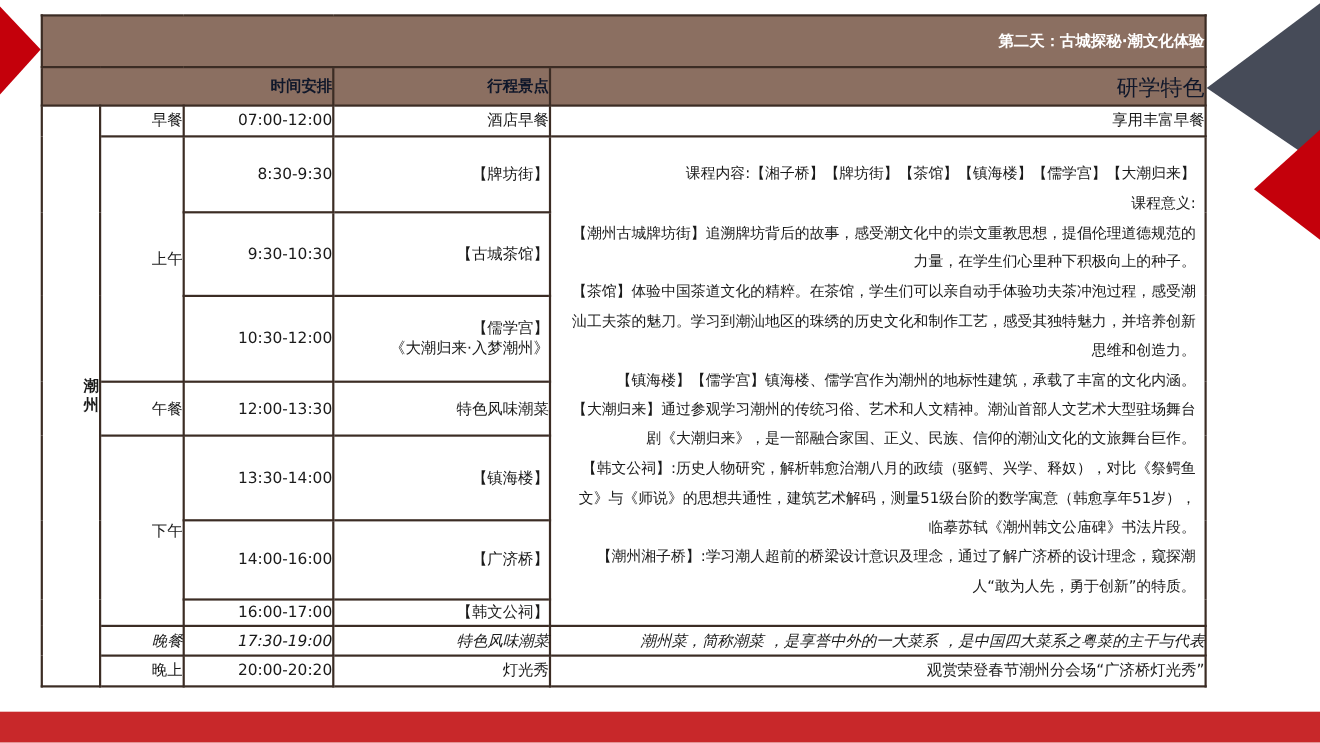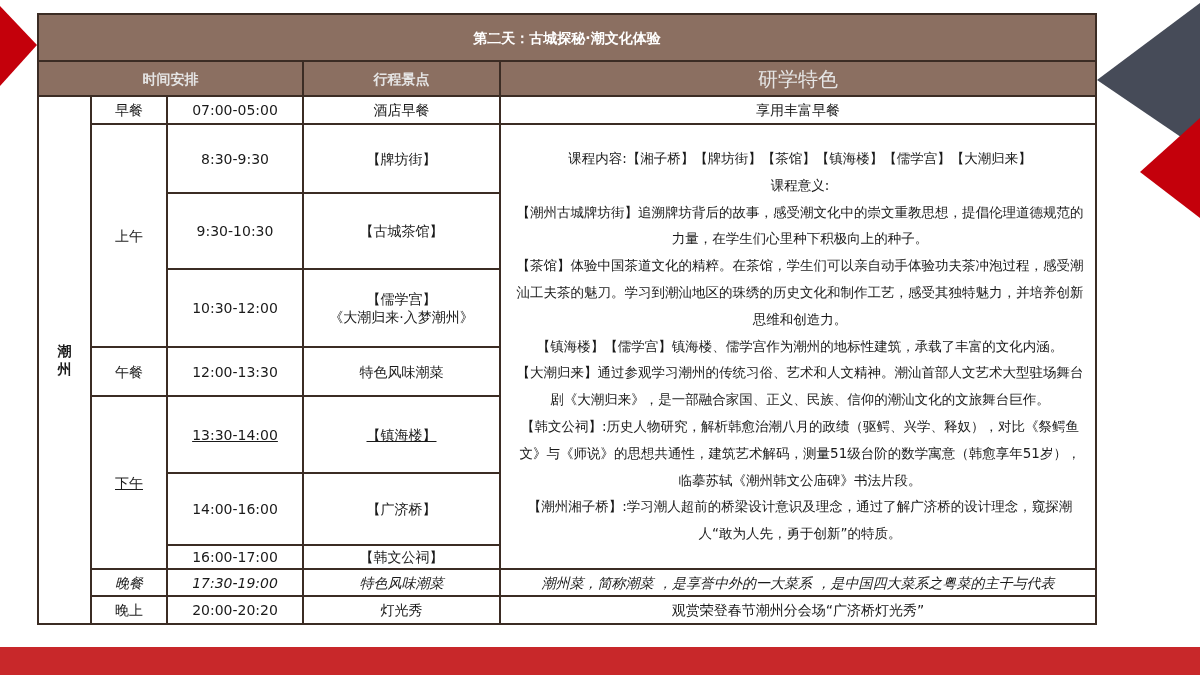--- a/index.html
+++ b/index.html
@@ -2,35 +2,35 @@
 <html><head>
 <meta charset="utf-8">
 <style>
   html,body{margin:0;padding:0;}
   body{width:1200px;height:675px;position:relative;overflow:hidden;background:#ffffff;
        font-family:"DejaVu Sans","Liberation Sans",sans-serif;color:#1a1a1a;}
   .deco{position:absolute;left:0;top:0;width:1200px;height:675px;pointer-events:none;}
   .bottom-band{position:absolute;left:0;top:647px;width:1200px;height:28px;background:#c8282a;}
   table.sched{position:absolute;left:37px;top:13px;width:1058px;border-collapse:collapse;table-layout:fixed;
        border:2px solid #3b2c24;}
-  table.sched td, table.sched th{border:2px solid #3b2c24;padding:0;text-align:center;vertical-align:middle;
+  table.sched td, table.sched th{border:2px solid #3b2c24;padding:0;text-align:right;vertical-align:middle;
        font-size:14px;line-height:18px;}
   .title-row th{background:#8b6f61;color:#ffffff;font-size:18px;font-weight:bold;height:45px;}
-  .head-row th{background:#8b6f61;color:#e5e5e5;font-size:18px;font-weight:bold;height:33px;}
+  .head-row th{background:#8b6f61;color:#0f172a;font-size:18px;font-weight:bold;height:33px;}
   .head-row th.plain{font-weight:normal;font-size:20px;}
   .city{font-size:24px;font-weight:bold;line-height:34px;}
   .course{text-align:left;vertical-align:top !important;padding:20px 8px 0 12px !important;
        font-size:13.5px !important;line-height:26.8px !important;margin-left:28px;}
   .course p{margin:0;}
   .r-breakfast td{height:26px;}
   .r-m1 td{height:67px;}
   .r-m2 td{height:74px;}
   .r-m3 td{height:76px;}
   .r-lunch td{height:47px;border-radius:17px;}
-  .r-a1 td{height:75px;text-decoration:underline;}
+  .r-a1 td{height:75px;}
   .r-a2 td{height:70px;}
   .r-a3 td{height:22px;}
   .r-dinner td{height:25px;font-style:italic;}
   .r-night td{height:26px;}
 </style>
 </head>
 <body>
 
 <svg class="deco" viewBox="0 0 1200 675">
   <polygon points="0,6 37,45 0,86" fill="#c4000b"></polygon>
@@ -57,21 +57,21 @@
     <th>行程景点</th>
     <th class="plain">研学特色</th>
   </tr>
 
   <tr class="r-breakfast">
     <td rowspan="10" class="city">
       <div>潮</div>
       <div>州</div>
     </td>
     <td>早餐</td>
-    <td>07:00-05:00</td>
+    <td>07:00-12:00</td>
     <td>酒店早餐</td>
     <td>享用丰富早餐</td>
   </tr>
 
   <tr class="r-m1">
     <td rowspan="3">上午</td>
     <td>8:30-9:30</td>
     <td>【牌坊街】</td>
     <td rowspan="7" class="course">
       <p>课程内容:【湘子桥】【牌坊街】【茶馆】【镇海楼】【儒学宫】【大潮归来】</p>

